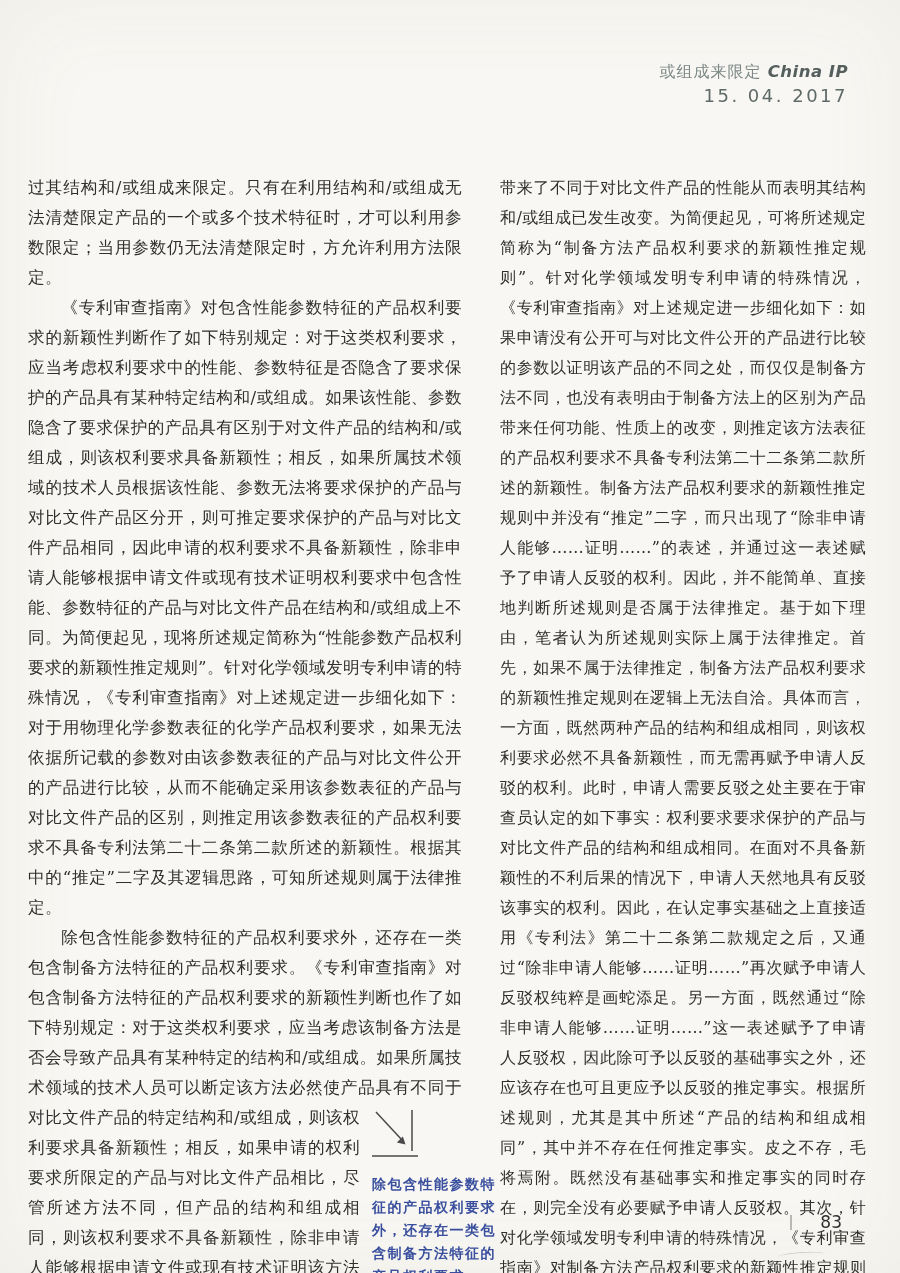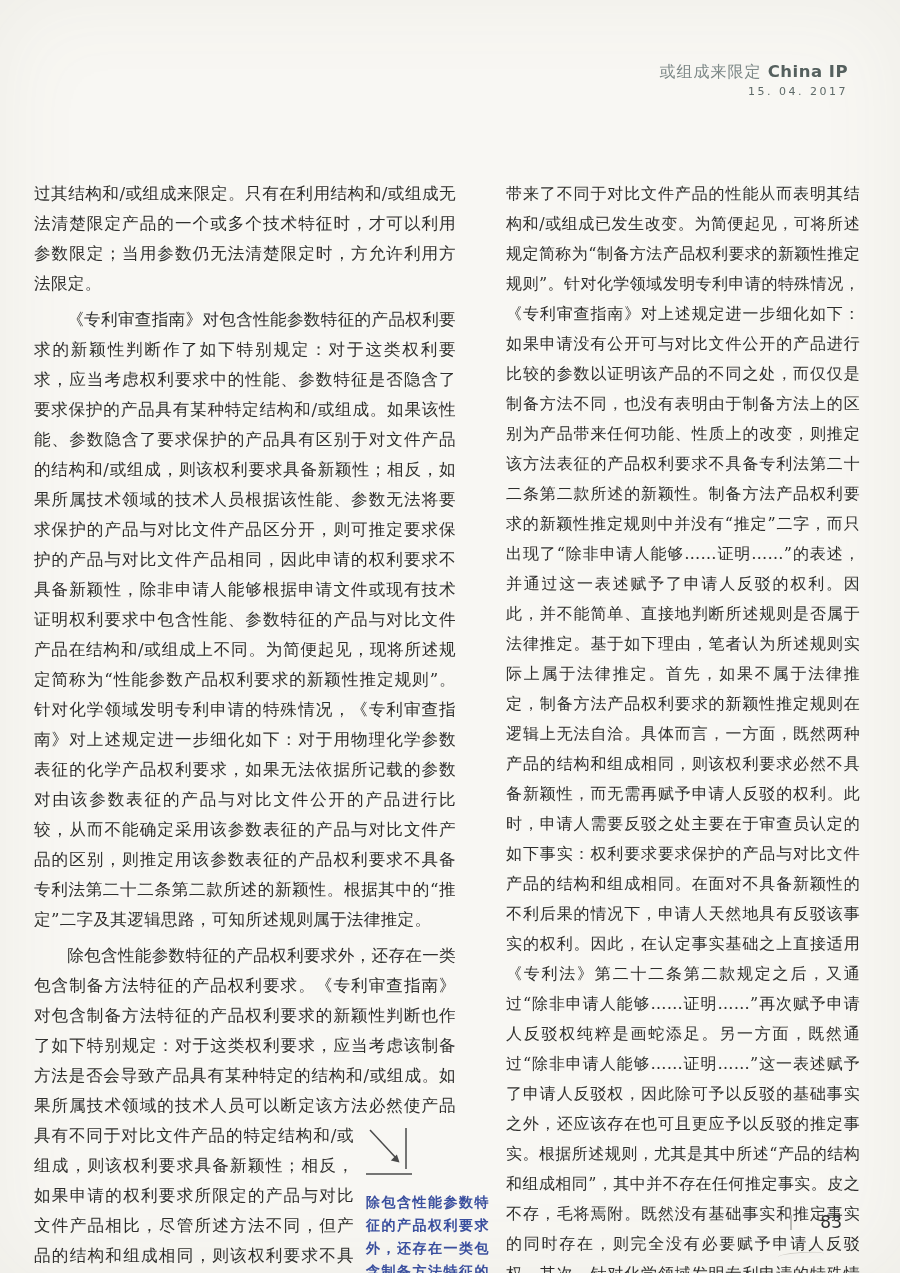--- a/index.html
+++ b/index.html
@@ -13,32 +13,32 @@
     font-family:"DejaVu Serif","Liberation Serif",serif;
     color:#2f2f2d;
   }
   
   .header{
     position:absolute;top:62px;right:52px;
     text-align:right;
     font-family:"DejaVu Sans","Liberation Sans",sans-serif;
   }
   .mag-line{font-size:16px;color:#7d8887;letter-spacing:1px;line-height:20px;}
-  .mag-line b{color:#55605e;font-size:16.5px;letter-spacing:.5px;}
-  .issue-date{font-size:11px;color:#5e6a68;letter-spacing:2.5px;margin-top:3px;}
+  .mag-line b{color:#55605e;font-size:16.5px;letter-spacing:.5px;font-style:italic;}
+  .issue-date{font-size:18px;color:#5e6a68;letter-spacing:2.5px;margin-top:3px;}
   
   .col{
     position:absolute;top:173px;
     text-align:justify;
     font-size:16.6px;
     line-height:30px;
     letter-spacing:.3px;
     color:#2f2f2d;
   }
-  .col p{margin:6px;padding:0;}
+  .col p{margin:0;padding:0;}
   .col p.indent{text-indent:2em;}
   .col-left{left:28px;width:434px;}
   .col-right{left:500px;width:366px;font-size:16px;}
   
   .pull-wrap{
     float:right;
     display:block;
     width:124px;
     margin:6px -34px 4px 12px;
     text-indent:0;

